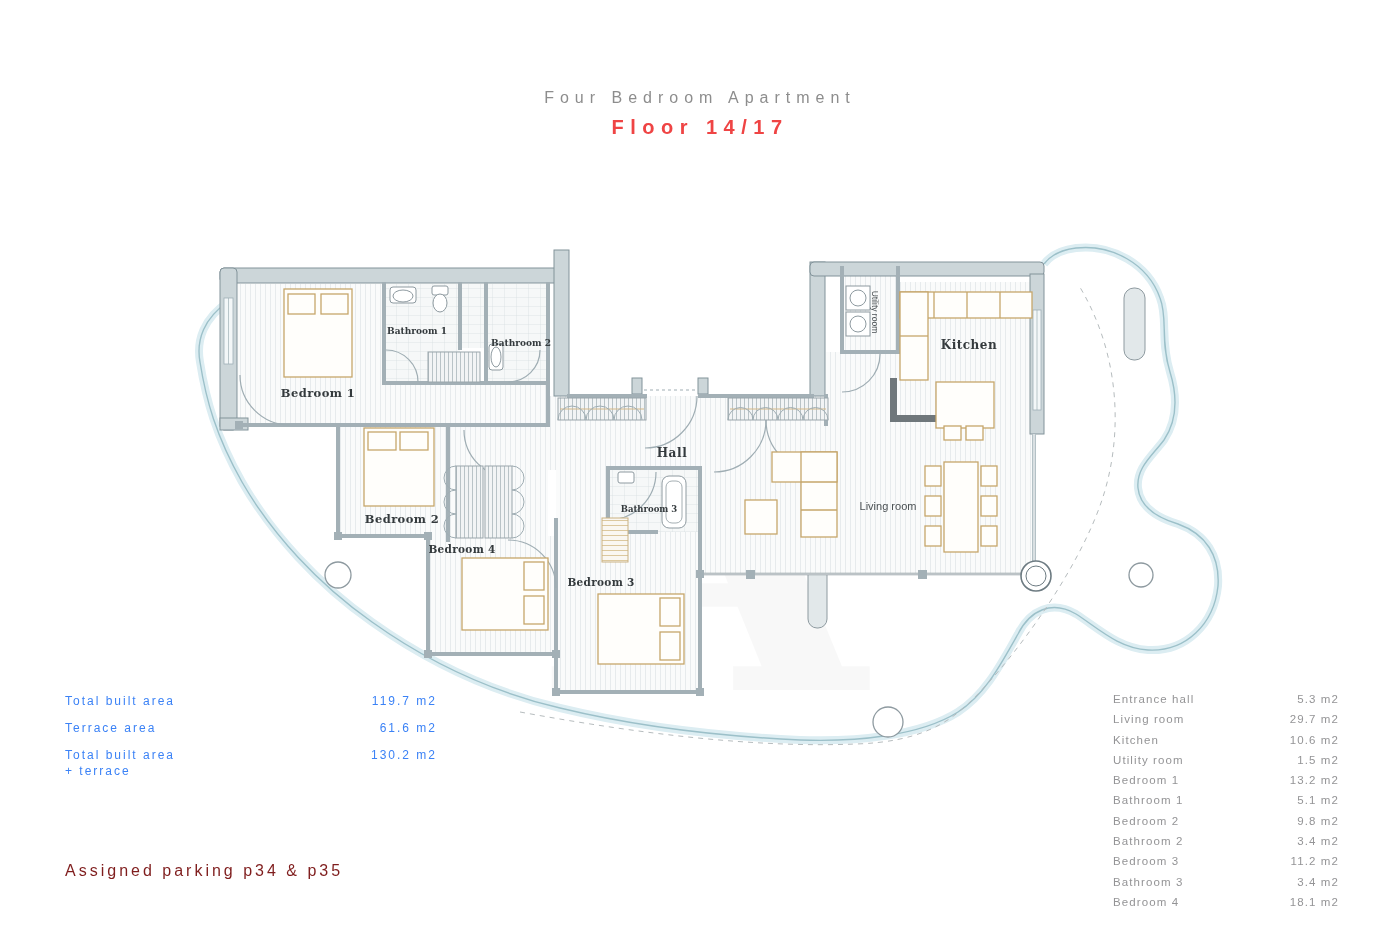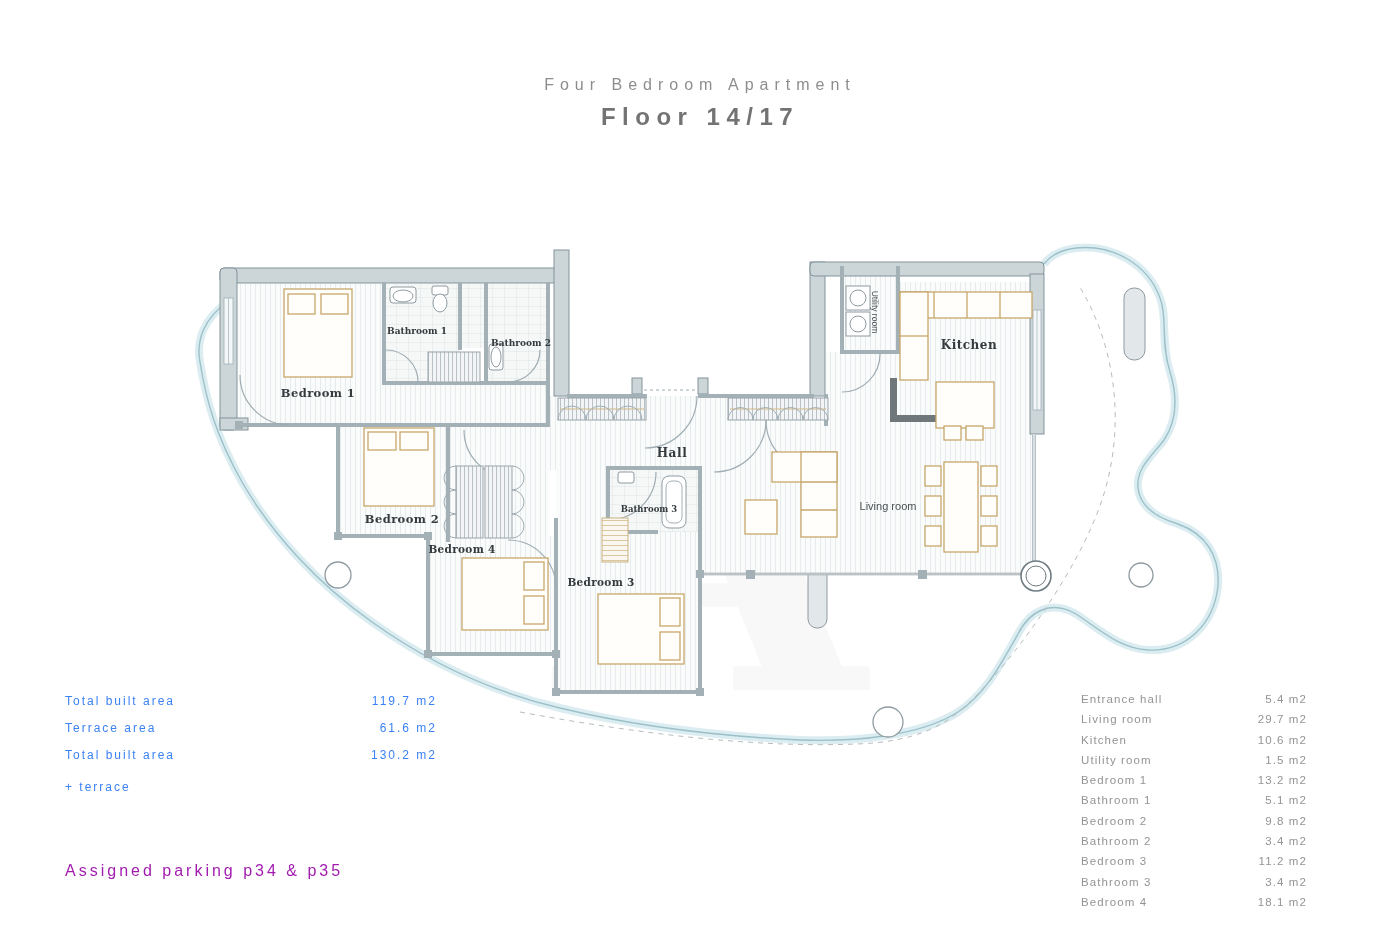--- a/index.html
+++ b/index.html
@@ -2,33 +2,33 @@
 <html><head>
 <meta charset="utf-8">
 <style>
   * { margin:0; padding:0; box-sizing:border-box; }
   html,body { width:1400px; height:933px; background:#ffffff; overflow:hidden;
               font-family:"Liberation Sans", sans-serif; }
   .page { position:relative; width:1400px; height:933px; background:#fff; }
   .plan-svg { position:absolute; left:0; top:0; z-index:1; }
 
   .title-block { position:absolute; left:0; top:76px; width:100%; text-align:center; z-index:2; }
-  .title-line1 { font-size:16px; color:#8d8d8d; letter-spacing:6px; font-weight:400; }
-  .title-line2 { font-size:24px; color:#737373; letter-spacing:6.5px; font-weight:700; margin-top:9px; }
+  .title-line1 { font-size:16px; color:#8d8d8d; letter-spacing:6px; font-weight:400;margin-top:13px; }
+  .title-line2 { font-size:20px; color:#ef4444; letter-spacing:6.5px; font-weight:700; margin-top:9px; }
 
   .summary { position:absolute; left:65px; top:694px; width:372px; z-index:2;
              color:#3b82f6; font-size:12px; letter-spacing:2px; }
   .summary-row { display:flex; justify-content:space-between; margin-bottom:13px; }
-  .summary-label .l2 { display:block; margin-top:18px; }
+  .summary-label .l2 { display:block; margin-top:2px; }
   .summary-value { text-align:right; white-space:nowrap; }
 
   .assignments { position:absolute; left:65px; top:856px; z-index:2;
-                 color:#a21caf; font-size:16px; letter-spacing:3px; line-height:30px; }
-
-  .area-list { position:absolute; left:1081px; top:689px; width:226px; z-index:2;
+                 color:#7f1d1d; font-size:16px; letter-spacing:3px; line-height:30px; }
+
+  .area-list { position:absolute; left:1113px; top:689px; width:226px; z-index:2;
                color:#949496; font-size:11.5px; letter-spacing:1.1px; }
   .area-row { display:flex; justify-content:space-between; line-height:20.3px; }
   .area-value { text-align:right; white-space:nowrap; }
 </style>
 </head>
 <body>
 
 <div class="page">
 
   <svg class="plan-svg" width="1400" height="933" viewBox="0 0 1400 933">
@@ -305,21 +305,21 @@
     </div>
   </section>
 
   <section class="assignments">
     <div>Assigned parking p34 &amp; p35</div>
   </section>
 
   <section class="area-list">
     <div class="area-row">
       <span>Entrance hall</span>
-      <span class="area-value">5.4 m2</span>
+      <span class="area-value">5.3 m2</span>
     </div>
     <div class="area-row">
       <span>Living room</span>
       <span class="area-value">29.7 m2</span>
     </div>
     <div class="area-row">
       <span>Kitchen</span>
       <span class="area-value">10.6 m2</span>
     </div>
     <div class="area-row">

